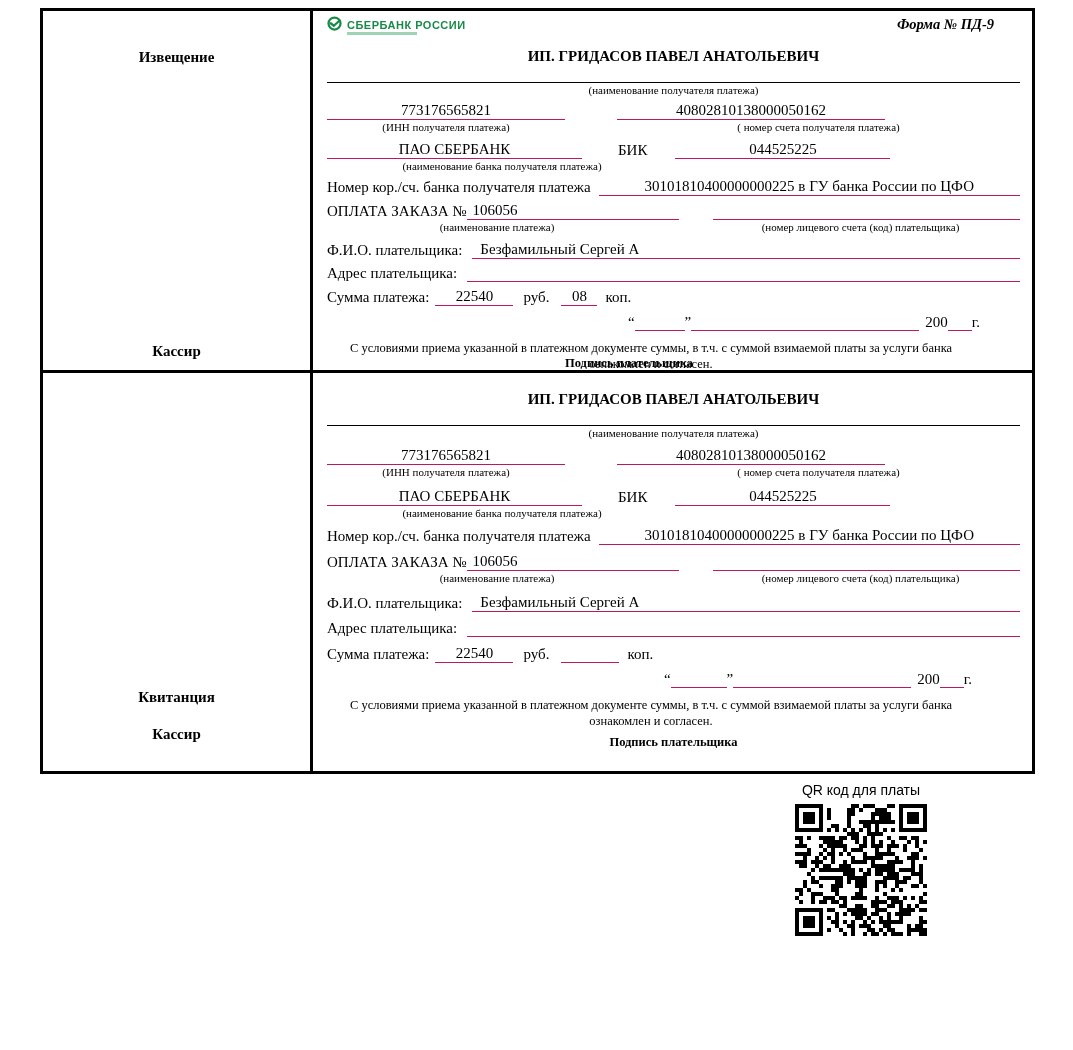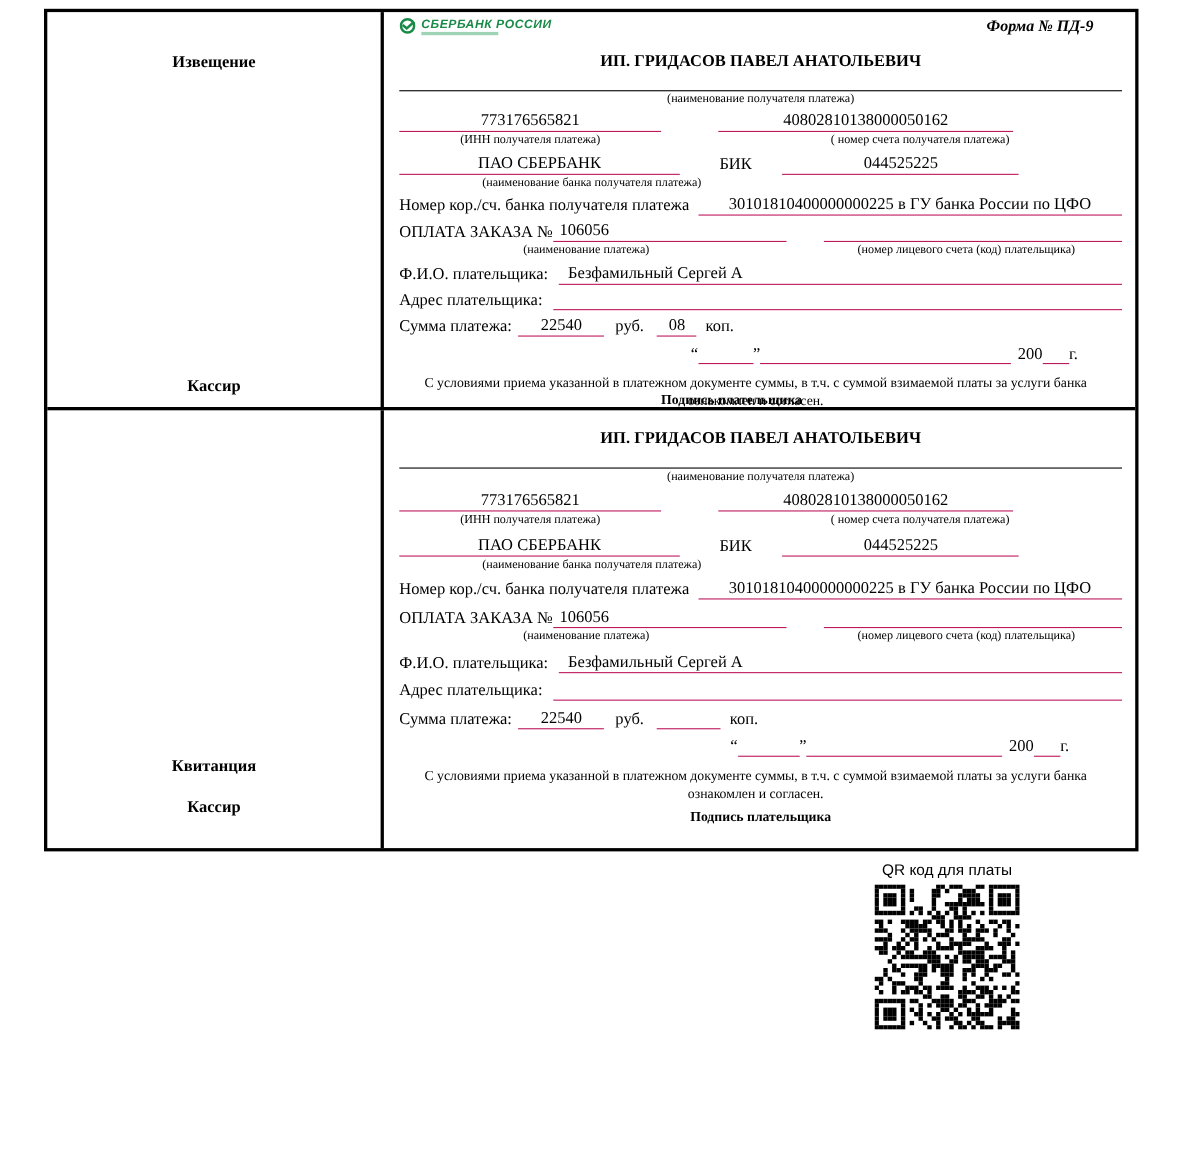--- a/index.html
+++ b/index.html
@@ -5,27 +5,27 @@
   * { margin:0; padding:0; box-sizing:border-box; }
   html,body { background:#fff; }
   body {
     width:1073px; height:1050px; position:relative;
     font-family:"Liberation Serif", serif; color:#000;
   }
   .form { position:absolute; left:40px; top:8px; width:995px; border:3px solid #000; }
   .section { display:flex; }
   .section-first { border-bottom:3px solid #000; height:362px; }
   .section-second { height:398px; }
-  .side { width:306px; border-right:3px solid #000; display:flex; flex-direction:column; align-items:center; font-weight:bold; font-size:15px; flex-shrink:0; }
+  .side { width:270px; border-right:3px solid #000; display:flex; flex-direction:column; align-items:center; font-weight:bold; font-size:15px; flex-shrink:0; }
   .side-first { justify-content:space-between; padding:38px 0 10px 0; }
   .side-second { justify-content:flex-end; padding-bottom:28px; gap:20px; }
   .content { flex:1; padding:5px 12px 0 14px; font-size:15px; overflow:hidden; }
 
   .header-row { display:flex; justify-content:space-between; align-items:flex-start; height:32px; }
-  .logo { display:flex; align-items:flex-start; gap:5px;font-style:italic; }
+  .logo { display:flex; align-items:flex-end; gap:5px; }
   .logo-texts { display:flex; flex-direction:column; }
   .logo-text { color:#1a8a48; font-family:"Liberation Sans", sans-serif; font-weight:bold; font-size:11px; letter-spacing:0.5px; }
   .logo-tagline { height:3px; width:70px; background:#9fd3b5; margin-top:1px; }
   .form-title { font-weight:bold; font-style:italic; font-size:14.5px; margin-right:26px; }
 
   .recipient { text-align:center; font-weight:bold; font-size:15px; border-bottom:1px solid #000; padding-bottom:17px; }
   .caption { font-size:11px; text-align:center; line-height:15px; }
   .ul { border-bottom:1px solid #be185d; }
   .center { text-align:center; }
   .row { display:flex; align-items:flex-end; }

